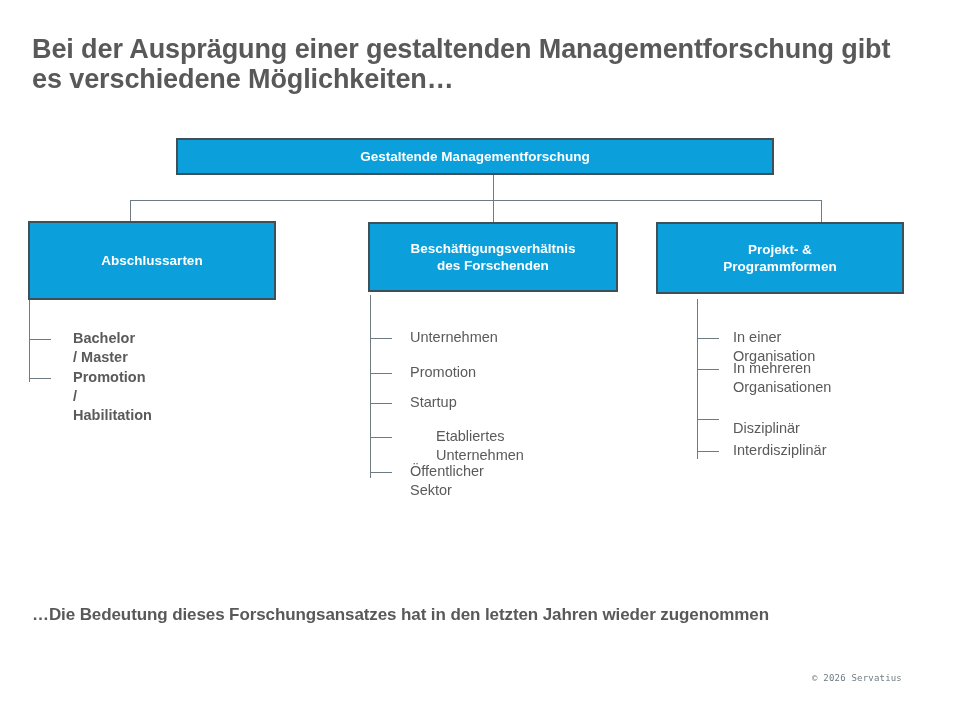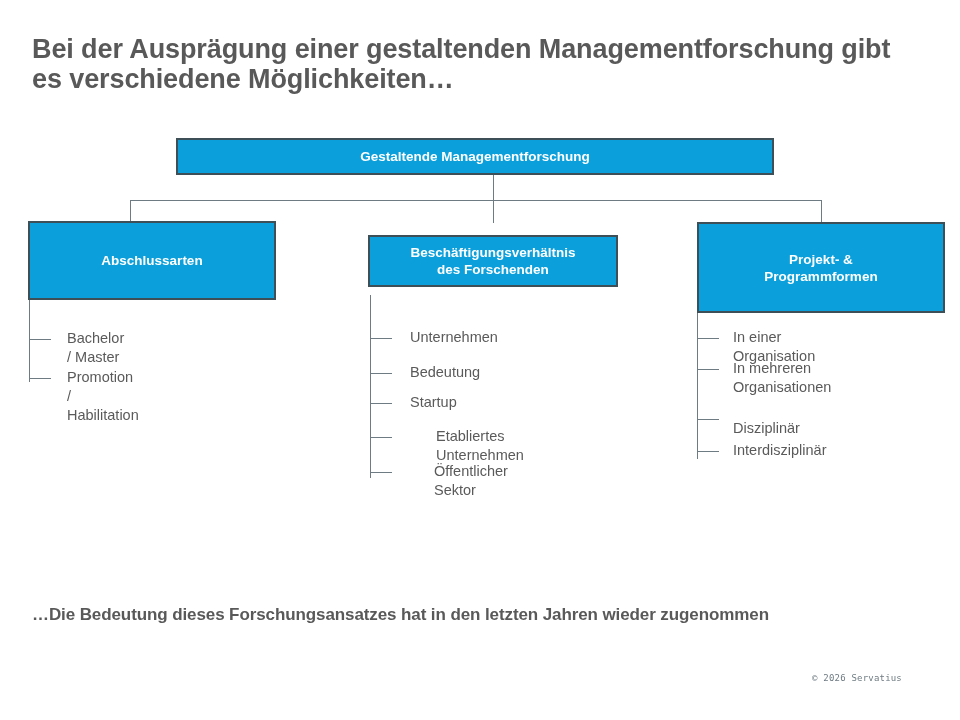--- a/index.html
+++ b/index.html
@@ -65,29 +65,29 @@
     height: 37px;
   }
   #node-branch-0 {
     left: 28px;
     top: 221px;
     width: 248px;
     height: 79px;
   }
   #node-branch-1 {
     left: 368px;
-    top: 235px;
+    top: 222px;
     width: 250px;
-    height: 52px;
+    height: 70px;
   }
   #node-branch-2 {
-    left: 697px;
+    left: 656px;
     top: 222px;
     width: 248px;
-    height: 91px;
+    height: 72px;
   }
   .node-label {
     display: block;
     white-space: pre-line;
   }
 
   
   .conn {
     position: absolute;
     background: #6E7B82;
@@ -129,21 +129,21 @@
   }
 
   #col-0 { left: 29px;  top: 300px; }
   #col-1 { left: 370px; top: 295px; }
   #col-2 { left: 697px; top: 299px; }
 
   #col-0 .spine { height: 82px; }
   #col-1 .spine { height: 183px; }
   #col-2 .spine { height: 160px; }
 
-  #col-0 .bullet-item { left: 38px; }
+  #col-0 .bullet-item { left: 44px; font-weight: bold; }
   #col-1 .bullet-item { left: 40px; }
   #col-2 .bullet-item { left: 36px; }
 
   
   #copyright {
     position: absolute;
     right: 58px;
     top: 673px;
     font-family: "DejaVu Sans Mono", monospace;
     font-size: 9px;
@@ -191,24 +191,24 @@
   </div>
 
   <div class="bullet-col" id="col-1">
     <div class="spine"></div>
     <div class="tick" style="left:1px; top:43px;"></div>
     <div class="tick" style="left:1px; top:78px;"></div>
     <div class="tick" style="left:1px; top:108px;"></div>
     <div class="tick" style="left:1px; top:142px;"></div>
     <div class="tick" style="left:1px; top:177px;"></div>
     <div class="bullet-item" style="top:33px;">Unternehmen</div>
-    <div class="bullet-item" style="top:68px;">Bedeutung</div>
+    <div class="bullet-item" style="top:68px;">Promotion</div>
     <div class="bullet-item" style="top:98px;">Startup</div>
     <div class="bullet-item" style="top:132px;margin-left:26px;">Etabliertes Unternehmen</div>
-    <div class="bullet-item" style="top:167px;margin-left:24px;">Öffentlicher Sektor</div>
+    <div class="bullet-item" style="top:167px;">Öffentlicher Sektor</div>
   </div>
 
   <div class="bullet-col" id="col-2">
     <div class="spine"></div>
     <div class="tick" style="left:1px; top:39px;"></div>
     <div class="tick" style="left:1px; top:70px;"></div>
     <div class="tick" style="left:1px; top:120px;"></div>
     <div class="tick" style="left:1px; top:152px;"></div>
     <div class="bullet-item" style="top:29px;">In einer Organisation</div>
     <div class="bullet-item" style="top:60px;">In mehreren

